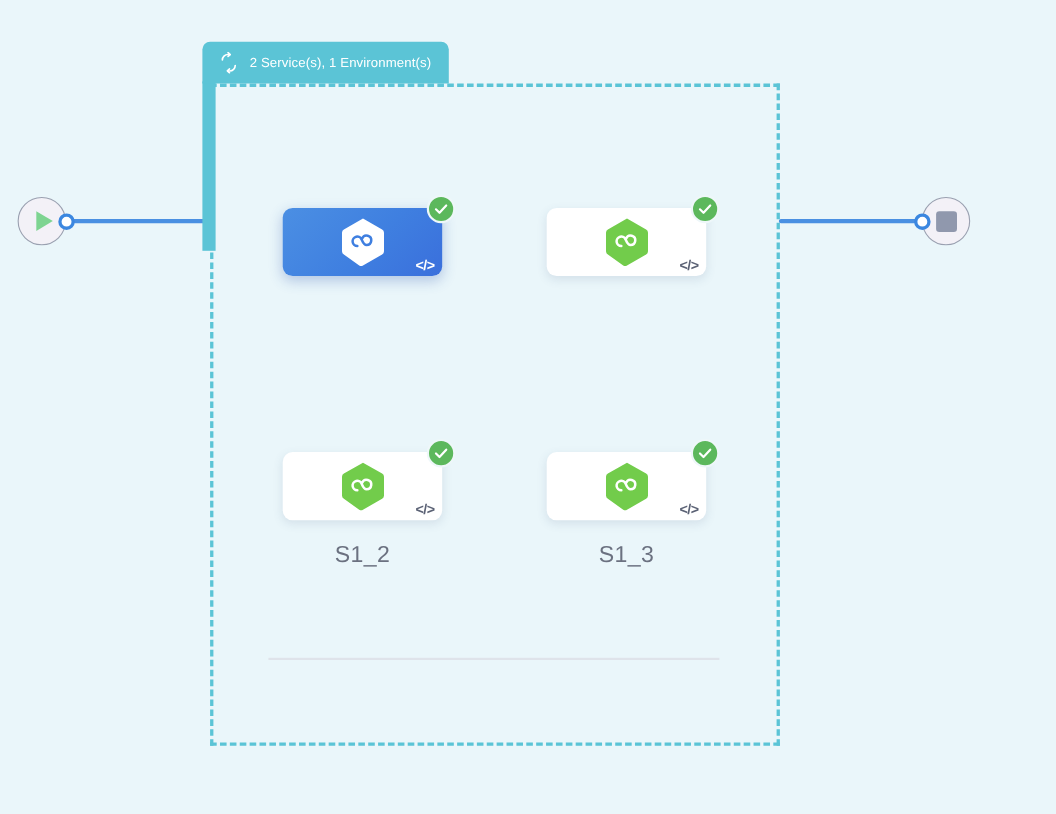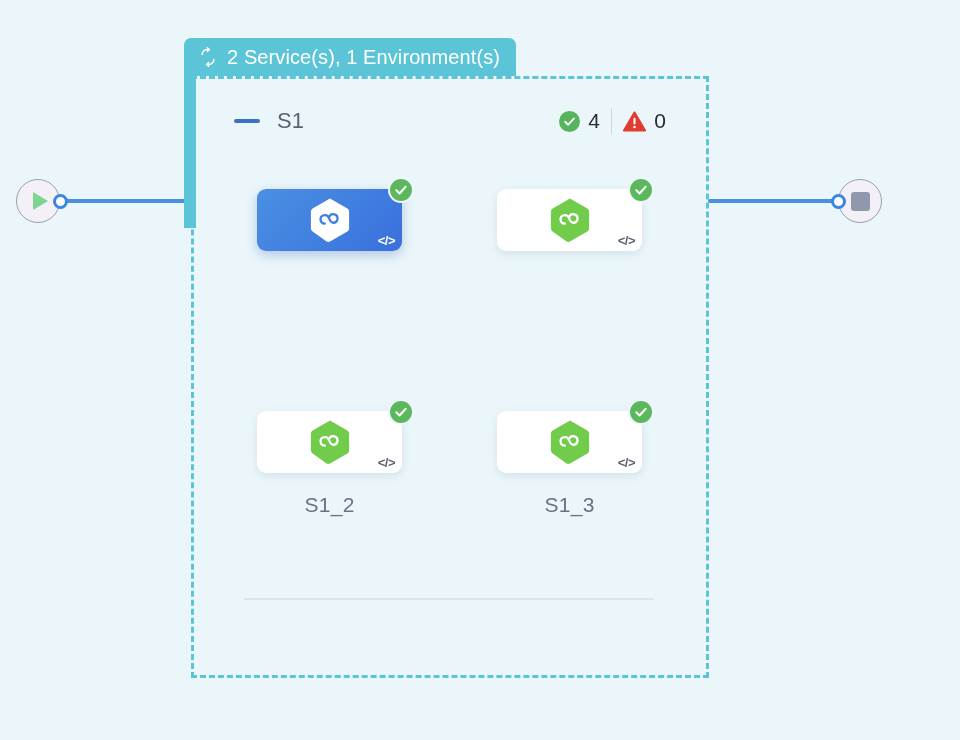--- a/index.html
+++ b/index.html
@@ -77,21 +77,21 @@
     left: 184px;
     top: 38px;
     height: 38px;
     padding: 0 16px 0 14px;
     background: #5bc4d6;
     border-radius: 7px 7px 0 0;
     display: flex;
     align-items: center;
     gap: 9px;
     color: #ffffff;
-    font-size: 20px;
+    font-size: 12px;
     letter-spacing: 0.1px;
     z-index: 4;
   }
   .tab-icon { display: block; width: 20px; height: 20px; }
 
   
   .group-strip {
     position: absolute;
     left: 184px;
     top: 74px;
@@ -283,48 +283,20 @@
         <polyline points="11.2,1 13.6,3.1 11.2,5.2"></polyline>
         <path d="M19 15a6 6 0 0 1-6 6h-2"></path>
         <polyline points="12.8,23 10.4,20.9 12.8,18.8"></polyline>
       </svg>
     </span>
     <span>2 Service(s), 1 Environment(s)</span>
   </div>
 
   <div class="group-box"></div>
 
-  <div class="group-header">
-    <div class="collapse-icon"></div>
-    <div class="group-title">S1</div>
-
-    <div class="group-stats">
-      <div class="stat">
-        <span class="badge-ok">
-          <svg width="13" height="13" viewBox="0 0 24 24" fill="none" stroke="#ffffff" stroke-width="3.4" stroke-linecap="round" stroke-linejoin="round">
-            <polyline points="4,12.5 9.5,18 20,6.5"></polyline>
-          </svg>
-        </span>
-        <span class="stat-value">4</span>
-      </div>
-
-      <div class="stat-divider"></div>
-
-      <div class="stat">
-        <span>
-          <svg class="badge-warn" viewBox="0 0 24 22">
-            <path d="M12 1.6 L23 20.4 L1 20.4 Z" fill="#e03c31" stroke="#e03c31" stroke-width="2.2" stroke-linejoin="round"></path>
-            <rect x="10.9" y="7.2" width="2.2" height="7" rx="1.1" fill="#ffffff"></rect>
-            <circle cx="12" cy="16.8" r="1.35" fill="#ffffff"></circle>
-          </svg>
-        </span>
-        <span class="stat-value">0</span>
-      </div>
-    </div>
-  </div>
 
   <div class="node node-a">
     <div class="node-card selected">
       <span>
         <svg class="hex" viewBox="0 0 44 48">
           <path d="M22 1.6 L40.2 12 a3.6 3.6 0 0 1 1.8 3.1 v17.8 a3.6 3.6 0 0 1-1.8 3.1 L22 46.4 a3.6 3.6 0 0 1-3.6 0 L3.8 36 a3.6 3.6 0 0 1-1.8-3.1 V15.1 A3.6 3.6 0 0 1 3.8 12 Z" fill="#ffffff"></path>
           <path d="M16.6 27.9 a4.5 4.5 0 1 1 4.2-6.1 c1.1 2.6 2.3 5.1 4.6 5.1 a4.5 4.5 0 1 0-4.2-6.2" fill="none" stroke="#3f7fe0" stroke-width="2.4" stroke-linecap="round"></path>
         </svg>
       </span>
       <span class="code-glyph">&lt;/&gt;</span>

